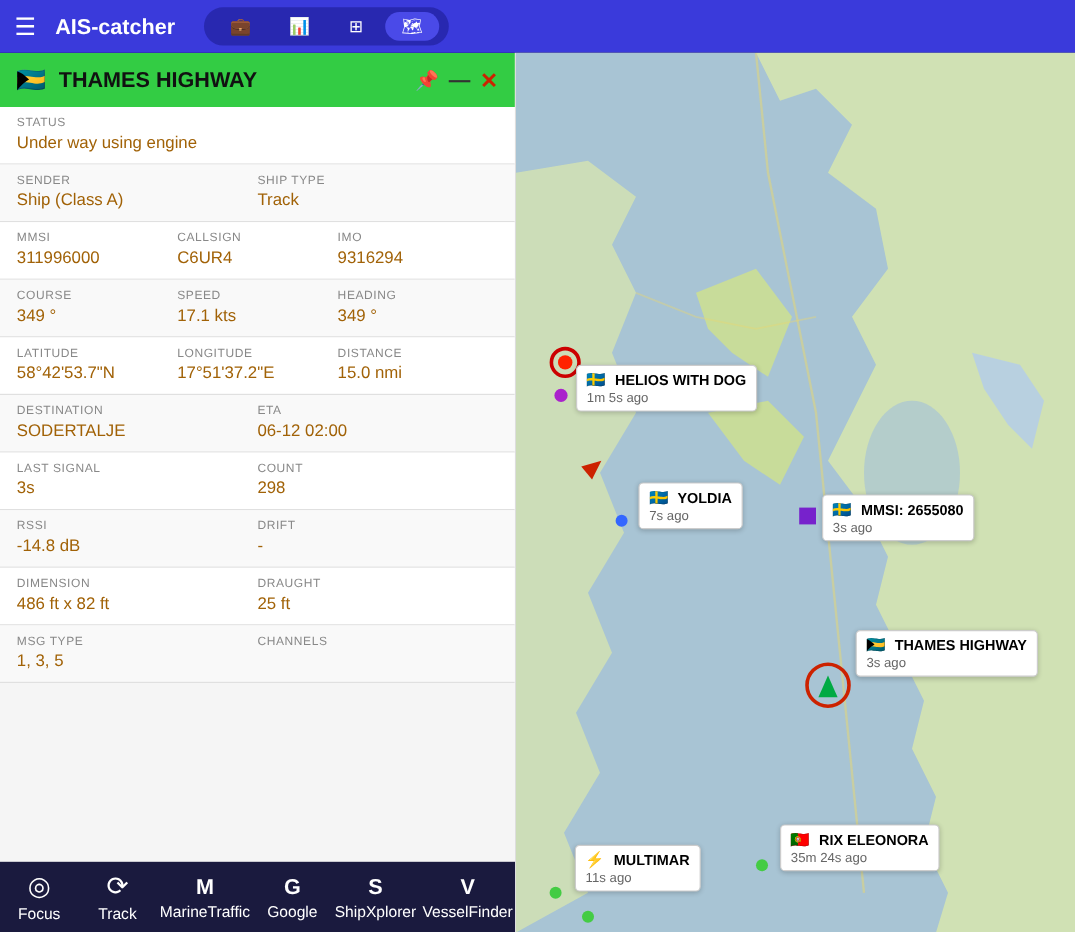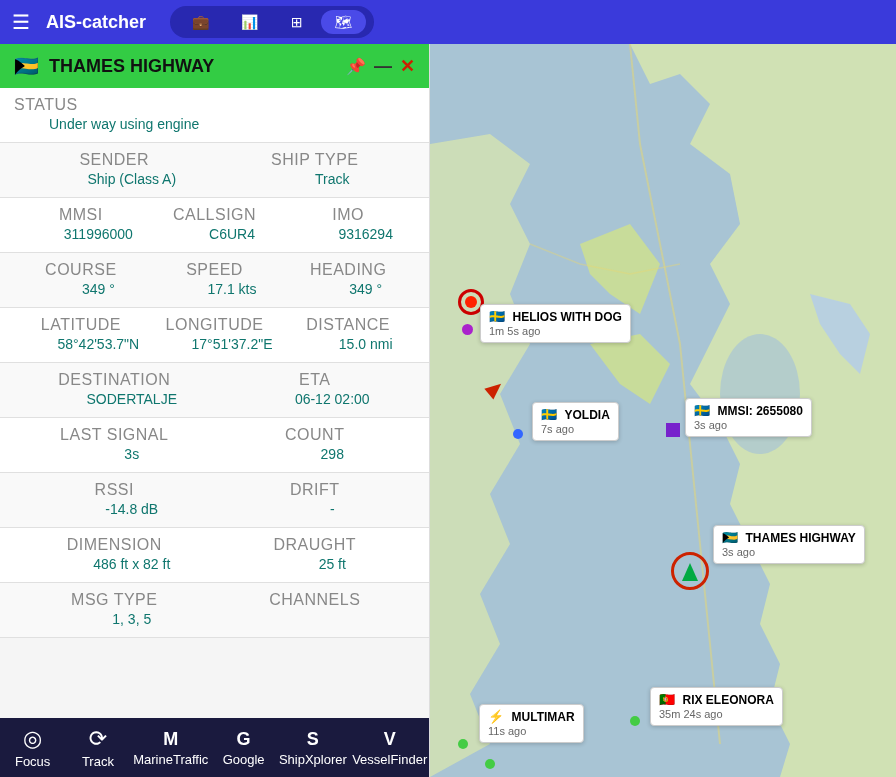--- a/index.html
+++ b/index.html
@@ -33,24 +33,24 @@
     }
     .ship-flag { font-size: 20px; }
     .ship-name { font-size: 18px; font-weight: bold; color: #111; flex: 1; }
     .ship-header-icons { display: flex; gap: 8px; align-items: center; }
     .pin-icon { color: #333; font-size: 16px; cursor: pointer; }
     .minus-icon { color: #333; font-size: 18px; cursor: pointer; font-weight: bold; }
     .close-icon { color: #cc2200; font-size: 18px; cursor: pointer; font-weight: bold; }
 
     
     .info-section { border-bottom: 1px solid #e0e0e0; padding: 8px 14px 10px; background: white; }
-    .info-label { font-size: 16px; color: #888; text-transform: uppercase; margin-bottom: 2px; letter-spacing: 0.5px; }
-    .info-value { font-size: 14px; color: #0f766e; margin-left: 35px; }
+    .info-label { font-size: 10px; color: #888; text-transform: uppercase; margin-bottom: 2px; letter-spacing: 0.5px; }
+    .info-value { font-size: 14px; color: #a16207; }
     .info-row { display: flex; gap: 0; }
-    .info-col { flex: 1; text-align: center; }
+    .info-col { flex: 1; }
     .info-section-bg { background: #f9f9f9; }
 
     
     .action-bar {
       background: #1a1a3e; display: flex; align-items: center; justify-content: space-around;
       padding: 8px 0; position: absolute; bottom: 0; width: 430px;
     }
     .action-btn {
       display: flex; flex-direction: column; align-items: center; color: white; cursor: pointer; min-width: 60px;
     }
@@ -327,21 +327,21 @@
     <div class="map-tooltip" style="left:102px; top:358px;">
       <span class="map-tooltip-flag">🇸🇪</span>
       <span class="map-tooltip-name">YOLDIA</span><br>
       <span class="map-tooltip-time">7s ago</span>
     </div>
 
     <div style="position:absolute; left:243px; top:386px; transform:translate(-50%,-50%) rotate(45deg);">
       <div style="width:14px;height:14px;background:#7722cc;transform:rotate(45deg);"></div>
     </div>
 
-    <div class="map-tooltip" style="left:255px; top:354px;">
+    <div class="map-tooltip" style="left:255px; top:368px;">
       <span class="map-tooltip-flag">🇸🇪</span>
       <span class="map-tooltip-name">MMSI: 2655080</span><br>
       <span class="map-tooltip-time">3s ago</span>
     </div>
 
     <div style="position:absolute; left:260px; top:527px; transform:translate(-50%,-50%);">
       <div class="marker-ring-red">
         <div style="width:0;height:0;border-left:8px solid transparent;border-right:8px solid transparent;border-bottom:18px solid #00aa44;margin-top:2px;"></div>
       </div>
     </div>

